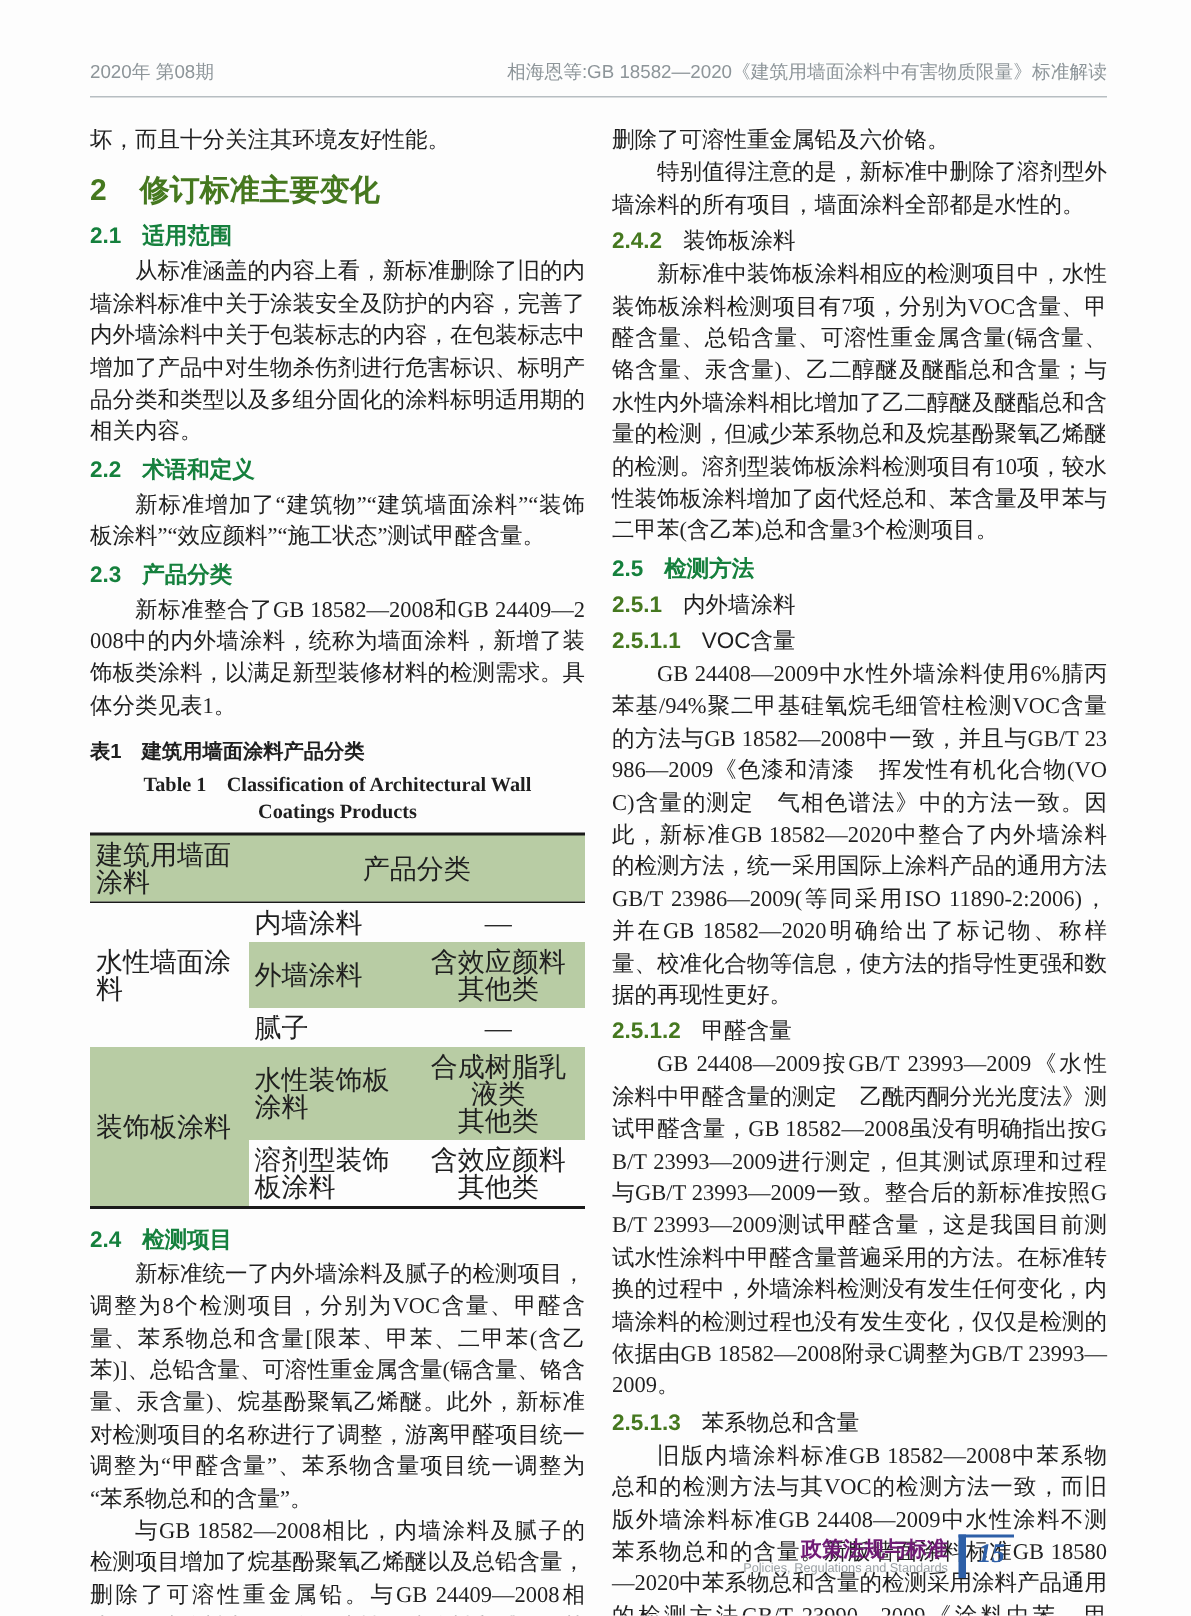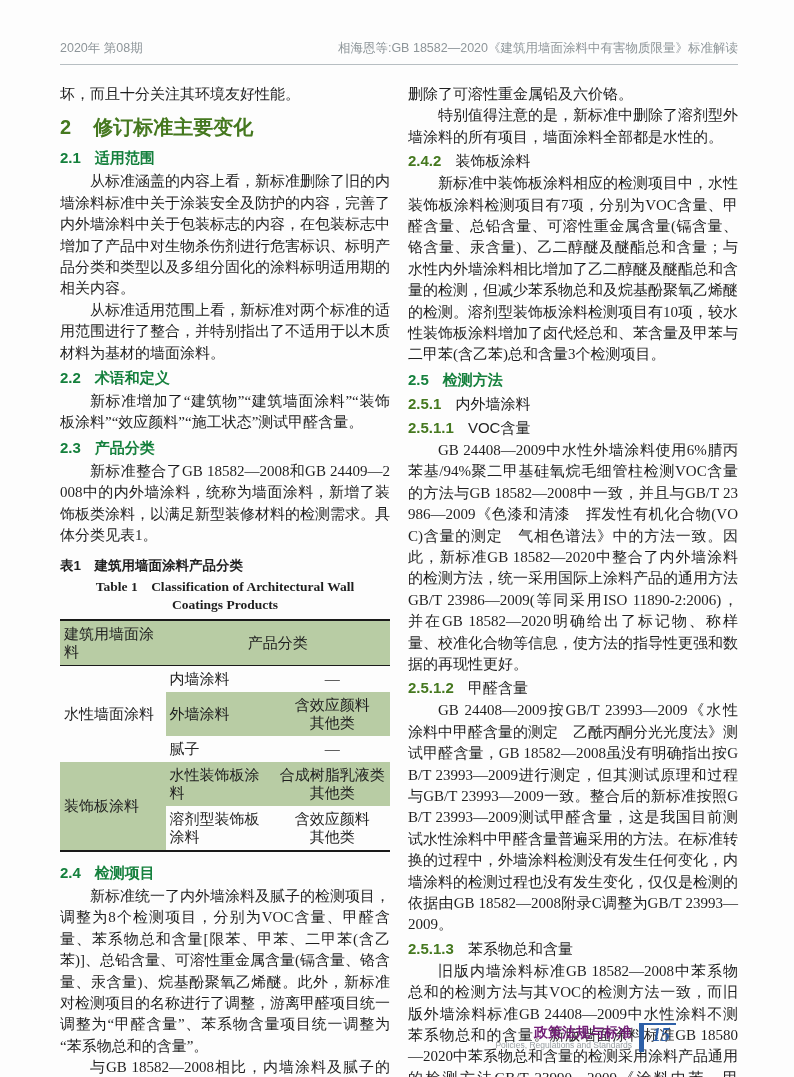--- a/index.html
+++ b/index.html
@@ -30,21 +30,21 @@
        font-size:15px;line-height:22px;color:#1f1f1f;font-weight:normal;
        margin:2px 0 1px 0;text-indent:0;}
   h4.sec .num{color:#45781f;font-weight:bold;margin-right:14px;}
   
   .tbl-caption-zh{font-family:"Liberation Sans","DejaVu Sans",sans-serif;
        font-size:13.5px;font-weight:bold;text-align:left;margin:8px 0 2px 0;}
   .tbl-caption-en{font-family:"Liberation Serif","DejaVu Serif",serif;
        font-size:13.5px;font-weight:bold;text-align:center;line-height:18px;
        margin:0 10px 5px 10px;word-break:normal;}
   table.cls{width:100%;border-collapse:collapse;margin:2px 0 10px 0;
-       font-size:15px;line-height:18px;
+       font-size:18px;line-height:18px;
        border-top:2px solid #1a1a1a;border-bottom:2px solid #1a1a1a;
        word-break:break-all;text-align:left;}
   table.cls th,table.cls td{padding:4px 4px;vertical-align:middle;font-weight:normal;}
   table.cls thead th{background:#b8cca4;border-bottom:1.2px solid #1a1a1a;}
   th.h1{text-align:left;width:32%;padding-left:6px;}
   th.h2{text-align:center;}
   td.c1{text-align:left;width:32%;margin-top:24px;}
   td.c2{text-align:left;width:33%;}
   td.c3{text-align:center;width:35%;}
   td.g{background:#b8cca4;}
@@ -74,21 +74,20 @@
 
   <div class="columns">
 
     <div class="col">
       <p class="noindent">坏，而且十分关注其环境友好性能。</p>
 
       <h2 class="sec"><span class="num">2</span><span>修订标准主要变化</span></h2>
 
       <h3 class="sec"><span class="num">2.1</span><span>适用范围</span></h3>
       <p>从标准涵盖的内容上看，新标准删除了旧的内墙涂料标准中关于涂装安全及防护的内容，完善了内外墙涂料中关于包装标志的内容，在包装标志中增加了产品中对生物杀伤剂进行危害标识、标明产品分类和类型以及多组分固化的涂料标明适用期的相关内容。</p>
-      <p>从标准适用范围上看，新标准对两个标准的适用范围进行了整合，并特别指出了不适用于以木质材料为基材的墙面涂料。</p>
 
       <h3 class="sec"><span class="num">2.2</span><span>术语和定义</span></h3>
       <p>新标准增加了“建筑物”“建筑墙面涂料”“装饰板涂料”“效应颜料”“施工状态”测试甲醛含量。</p>
 
       <h3 class="sec"><span class="num">2.3</span><span>产品分类</span></h3>
       <p>新标准整合了GB 18582—2008和GB 24409—2008中的内外墙涂料，统称为墙面涂料，新增了装饰板类涂料，以满足新型装修材料的检测需求。具体分类见表1。</p>
 
       <div class="tbl-caption-zh">表1　建筑用墙面涂料产品分类</div>
       <div class="tbl-caption-en">Table 1　Classification of Architectural Wall Coatings Products</div>
 

